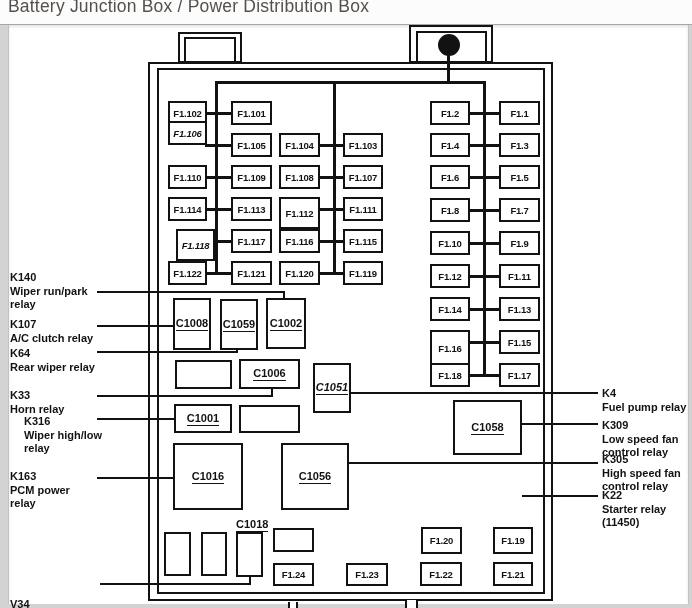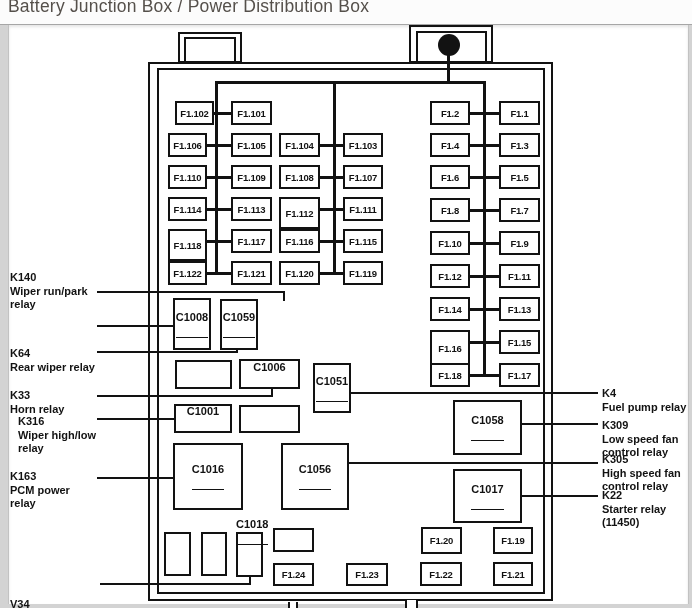--- a/index.html
+++ b/index.html
@@ -17,21 +17,21 @@
          box-shadow:inset 0 2px 3px rgba(0,0,0,.10);z-index:1}
   #diagram{position:absolute;left:0;top:0;width:692px;height:608px;z-index:2}
   #diagram div{position:absolute;box-sizing:border-box}
   .ln{background:#121212}
   .obox{border:2px solid #121212;background:transparent}
   .fusebox{border:2px solid #121212;background:#fff;display:flex;align-items:center;
            justify-content:center;font-size:9.5px;font-weight:bold;color:#121212;
            letter-spacing:-.2px;white-space:nowrap}
   .cbox{border:2px solid #121212;background:#fff;display:flex;align-items:center;justify-content:center}
   .cbox span,.flabel span{font-size:11px;font-weight:bold;color:#121212;
-        border-bottom:1.5px solid #121212;padding-bottom:14px;white-space:nowrap}
+        border-bottom:1.5px solid #121212;padding-bottom:1px;white-space:nowrap}
   .slabel{font-size:11px;font-weight:bold;color:#121212;line-height:13.5px;white-space:nowrap}
   .circle{background:#121212;border-radius:50%}
   .notch{border-left:2px solid #121212;border-right:2px solid #121212;background:#fff}
 </style>
 </head>
 <body>
 
 <div id="header">
   <span id="title">Battery Junction Box / Power Distribution Box</span>
 </div>
@@ -60,33 +60,33 @@
     <div class="ln" style="left: 100px; top: 583px; width: 151px; height: 2px;"></div>
     <div class="ln" style="left: 351px; top: 392px; width: 247px; height: 2px;"></div>
     <div class="ln" style="left: 522px; top: 423px; width: 76px; height: 2px;"></div>
     <div class="ln" style="left: 349px; top: 462px; width: 249px; height: 2px;"></div>
     <div class="ln" style="left: 522px; top: 495px; width: 76px; height: 2px;"></div>
     <div class="ln" style="left: 283px; top: 291px; width: 2px; height: 10px;"></div>
     <div class="ln" style="left: 236px; top: 349px; width: 2px; height: 4px;"></div>
     <div class="ln" style="left: 271px; top: 388px; width: 2px; height: 9px;"></div>
     <div class="ln" style="left: 249px; top: 576px; width: 2px; height: 9px;"></div>
     <div class="ln" style="left: 205px; top: 112px; width: 28px; height: 3px;"></div>
-    <div class="fusebox" style="left: 168px; top: 101px; width: 39px; height: 24px; margin-left: 7px;">F1.102</div>
+    <div class="fusebox" style="left: 168px; top: 101px; width: 39px; height: 24px;">F1.102</div>
     <div class="fusebox" style="left: 231px; top: 101px; width: 41px; height: 24px;">F1.101</div>
     <div class="ln" style="left: 205px; top: 144px; width: 28px; height: 3px;"></div>
-    <div class="fusebox" style="left: 168px; top: 133px; width: 39px; height: 24px;">F1.106</div>
+    <div class="fusebox" style="left: 168px; top: 121px; width: 39px; height: 24px; font-style: italic;">F1.106</div>
     <div class="fusebox" style="left: 231px; top: 133px; width: 41px; height: 24px;">F1.105</div>
     <div class="ln" style="left: 205px; top: 176px; width: 28px; height: 3px;"></div>
     <div class="fusebox" style="left: 168px; top: 165px; width: 39px; height: 24px;">F1.110</div>
     <div class="fusebox" style="left: 231px; top: 165px; width: 41px; height: 24px;">F1.109</div>
     <div class="ln" style="left: 205px; top: 208px; width: 28px; height: 3px;"></div>
     <div class="fusebox" style="left: 168px; top: 197px; width: 39px; height: 24px;">F1.114</div>
     <div class="fusebox" style="left: 231px; top: 197px; width: 41px; height: 24px;">F1.113</div>
     <div class="ln" style="left: 205px; top: 240px; width: 28px; height: 3px;"></div>
-    <div class="fusebox" style="left: 168px; top: 229px; width: 39px; height: 32px;">F1.118</div>
+    <div class="fusebox" style="left: 176px; top: 229px; width: 39px; height: 32px; font-style: italic;">F1.118</div>
     <div class="fusebox" style="left: 231px; top: 229px; width: 41px; height: 24px;">F1.117</div>
     <div class="ln" style="left: 205px; top: 272px; width: 28px; height: 3px;"></div>
     <div class="fusebox" style="left: 168px; top: 261px; width: 39px; height: 24px;">F1.122</div>
     <div class="fusebox" style="left: 231px; top: 261px; width: 41px; height: 24px;">F1.121</div>
     <div class="ln" style="left: 318px; top: 144px; width: 27px; height: 3px;"></div>
     <div class="fusebox" style="left: 279px; top: 133px; width: 41px; height: 24px;">F1.104</div>
     <div class="fusebox" style="left: 343px; top: 133px; width: 40px; height: 24px;">F1.103</div>
     <div class="ln" style="left: 318px; top: 176px; width: 27px; height: 3px;"></div>
     <div class="fusebox" style="left: 279px; top: 165px; width: 41px; height: 24px;">F1.108</div>
     <div class="fusebox" style="left: 343px; top: 165px; width: 40px; height: 24px;">F1.107</div>
@@ -131,62 +131,66 @@
     <div class="fusebox" style="left: 420px; top: 562px; width: 42px; height: 24px;">F1.22</div>
     <div class="fusebox" style="left: 493px; top: 562px; width: 40px; height: 24px;">F1.21</div>
     <div class="fusebox" style="left: 421px; top: 527px; width: 41px; height: 27px;">F1.20</div>
     <div class="fusebox" style="left: 493px; top: 527px; width: 40px; height: 27px;">F1.19</div>
     <div class="cbox" style="left: 173px; top: 298px; width: 38px; height: 52px;">
       <span>C1008</span>
     </div>
     <div class="cbox" style="left: 220px; top: 299px; width: 38px; height: 51px;">
       <span>C1059</span>
     </div>
+    <div class="cbox" style="left: 266px; top: 298px; width: 40px; height: 51px;">
+      <span>C1002</span>
+    </div>
     <div class="cbox" style="left: 175px; top: 360px; width: 57px; height: 29px;"></div>
     <div class="cbox" style="left: 239px; top: 359px; width: 61px; height: 30px;">
       <span>C1006</span>
     </div>
-    <div class="cbox" style="left: 313px; top: 363px; width: 38px; height: 50px;">
+    <div class="cbox" style="left: 313px; top: 363px; width: 38px; height: 50px; font-style: italic;">
       <span>C1051</span>
     </div>
     <div class="cbox" style="left: 174px; top: 404px; width: 58px; height: 29px;">
       <span>C1001</span>
     </div>
     <div class="cbox" style="left: 239px; top: 405px; width: 61px; height: 28px;"></div>
     <div class="cbox" style="left: 173px; top: 443px; width: 70px; height: 67px;">
       <span>C1016</span>
     </div>
     <div class="cbox" style="left: 281px; top: 443px; width: 68px; height: 67px;">
       <span>C1056</span>
     </div>
     <div class="cbox" style="left: 453px; top: 400px; width: 69px; height: 55px;">
       <span>C1058</span>
-    </div>
-    <div class="cbox" style="left: 453px; top: 469px; width: 69px; height: 54px;">
-      <span>C1017</span>
     </div>
     <div class="cbox" style="left: 164px; top: 532px; width: 27px; height: 44px;"></div>
     <div class="cbox" style="left: 201px; top: 532px; width: 26px; height: 44px;"></div>
     <div class="cbox" style="left: 236px; top: 532px; width: 27px; height: 45px;"></div>
     <div class="cbox" style="left: 273px; top: 528px; width: 41px; height: 24px;"></div>
     <div class="flabel" style="left: 236px; top: 514px;"><span>C1018</span></div>
     <div class="slabel" style="left: 10px; top: 271px;">
       <div style="position: static;">K140</div>
       <div style="position: static;">Wiper run/park</div>
       <div style="position: static;">relay</div>
     </div>
+    <div class="slabel" style="left: 10px; top: 318px;">
+      <div style="position: static;">K107</div>
+      <div style="position: static;">A/C clutch relay</div>
+    </div>
     <div class="slabel" style="left: 10px; top: 347px;">
       <div style="position: static;">K64</div>
       <div style="position: static;">Rear wiper relay</div>
     </div>
     <div class="slabel" style="left: 10px; top: 389px;">
       <div style="position: static;">K33</div>
       <div style="position: static;">Horn relay</div>
     </div>
-    <div class="slabel" style="left: 18px; top: 415px;">
+    <div class="slabel" style="left: 24px; top: 415px;">
       <div style="position: static;">K316</div>
       <div style="position: static;">Wiper high/low</div>
       <div style="position: static;">relay</div>
     </div>
     <div class="slabel" style="left: 10px; top: 470px;">
       <div style="position: static;">K163</div>
       <div style="position: static;">PCM power</div>
       <div style="position: static;">relay</div>
     </div>
     <div class="slabel" style="left: 10px; top: 577px;">

